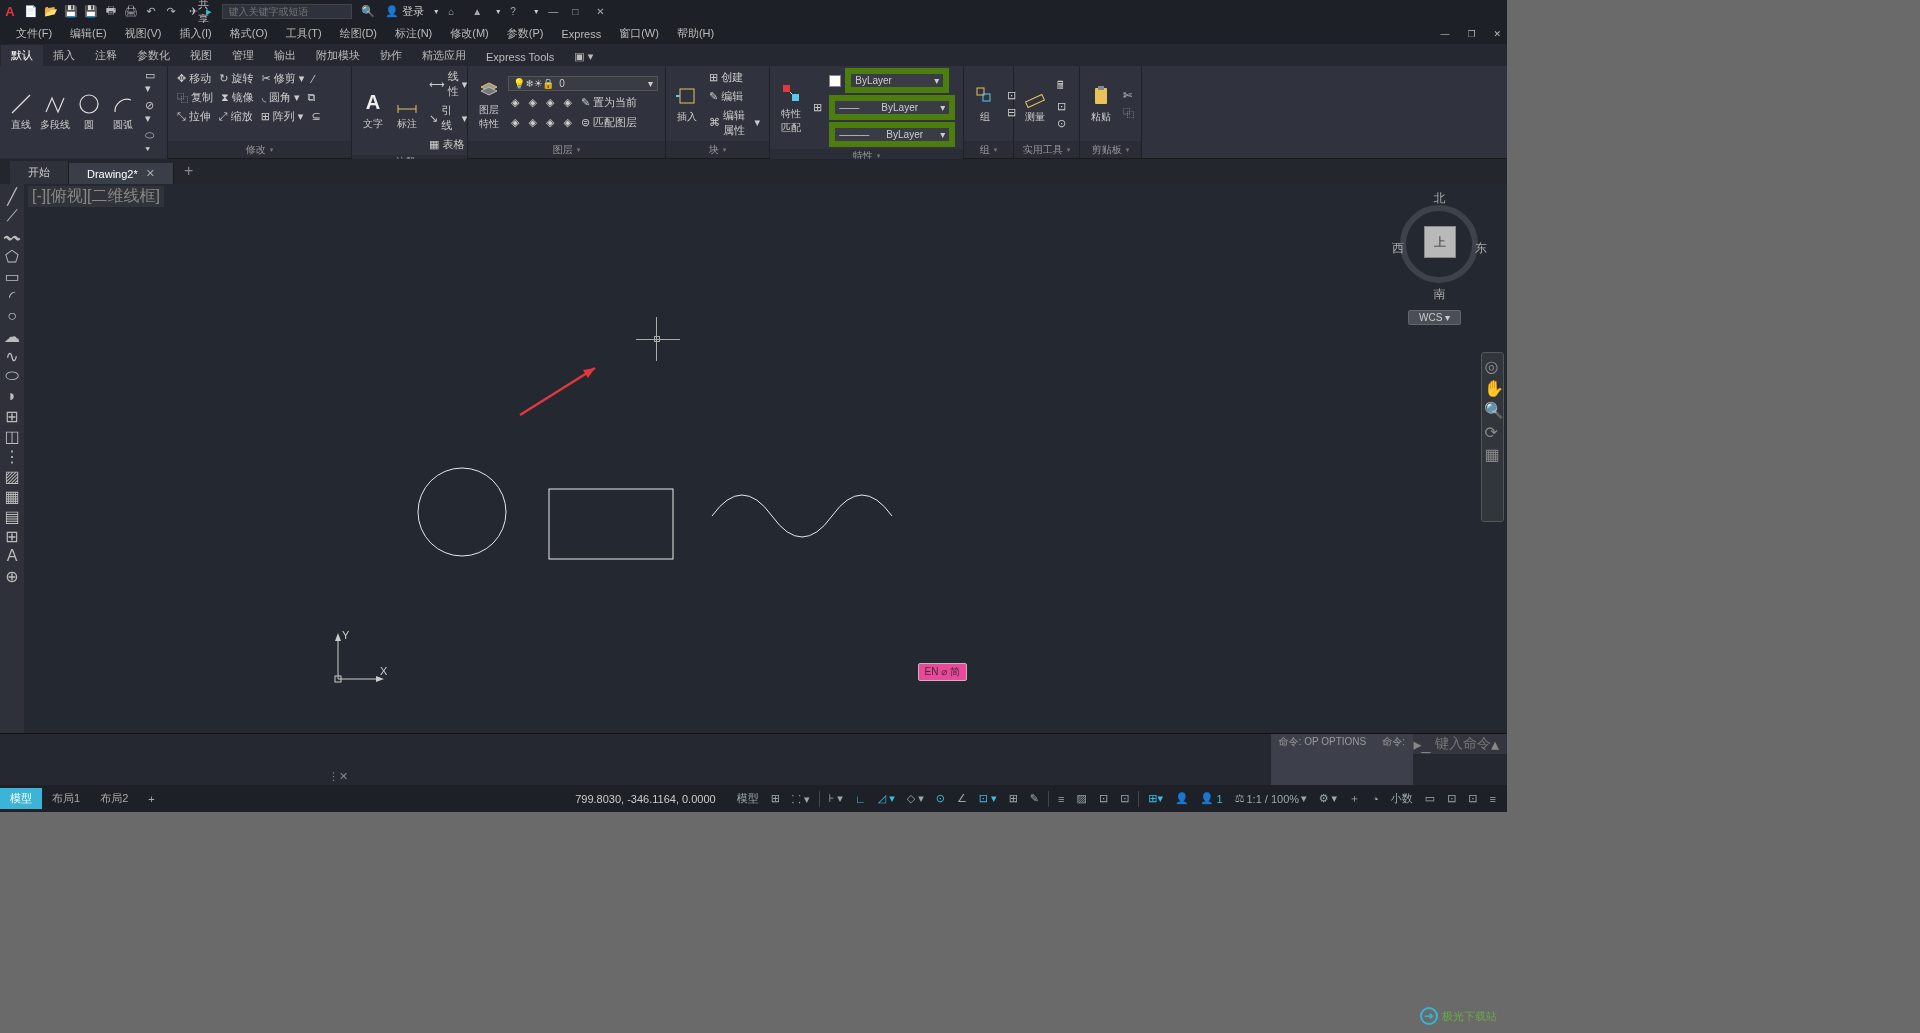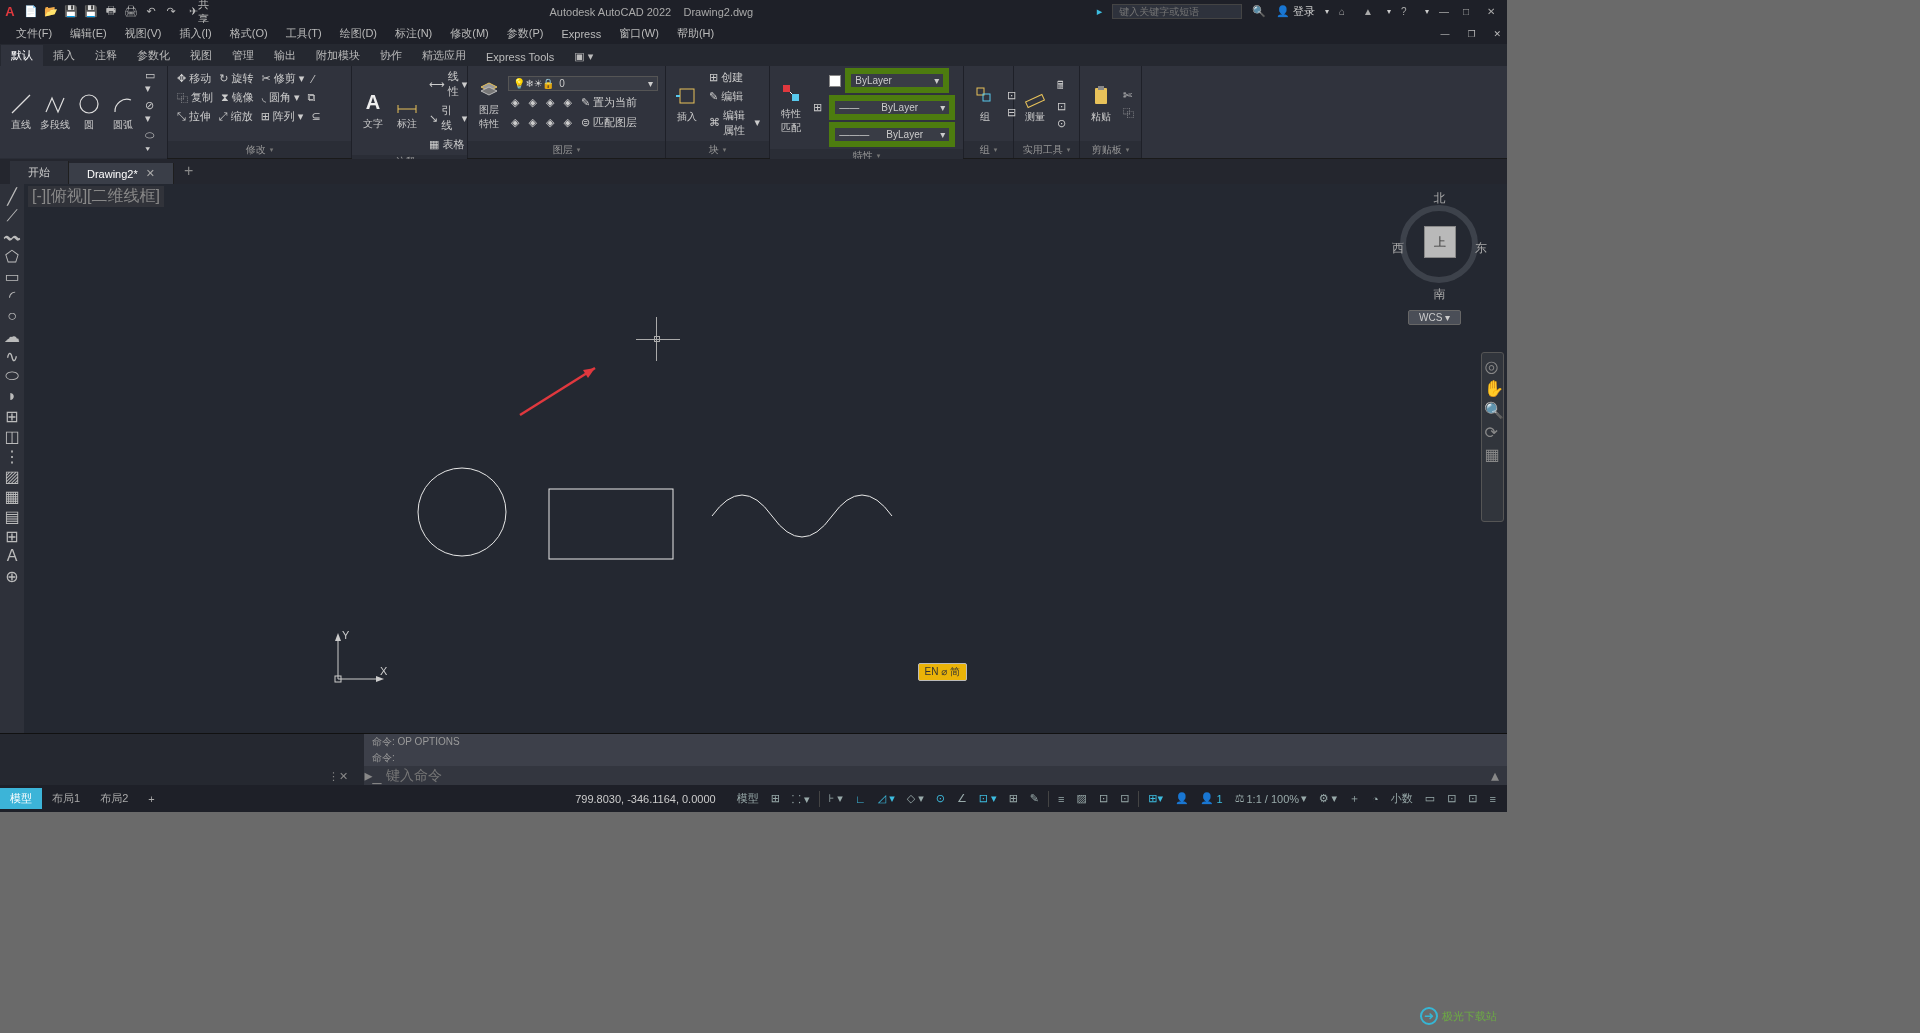--- a/index.html
+++ b/index.html
@@ -71,26 +71,26 @@
 .crosshair-v { position:absolute; width:1px; height:44px; background:#aaa; left:656px; top:133px;}
 .crosshair-h { position:absolute; height:1px; width:44px; background:#aaa; left:636px; top:155px;}
 .crosshair-box { position:absolute; width:6px; height:6px; border:1px solid #aaa; left:654px; top:152px;}
 .red-arrow { position:absolute; left:515px; top:176px; }
 
 .ucs-icon { position:absolute; left:330px; top:447px; }
 
 
 .cmd-area { height:52px; background:#252830; display:flex; border-top:1px solid #111;}
 .cmd-left { width:364px; background:#252830;}
-.cmd-right { flex:1; display:flex; flex-direction:column; justify-content:flex-end;}
+.cmd-right { flex:1; display:flex; flex-direction:row; justify-content:flex-end;}
 .cmd-history { color:#9a9a9a; font-size:10px; padding:1px 8px; background:#3d404a;}
 .cmd-input-row { display:flex; align-items:center; background:#33363f; height:20px;}
 .cmd-input-row .cmd-icon { width:18px; text-align:center; color:#888;}
 .cmd-input-row .cmd-text { color:#777; font-size:14px; padding-left:4px;}
-.ime-badge { position:absolute; right:540px; bottom:52px; background:#eab308; border:1px solid #bbb; color:#333; font-size:10px; padding:1px 6px; border-radius:2px; display:flex; align-items:center; gap:4px;}
+.ime-badge { position:absolute; right:540px; bottom:52px; background:#ec4899; border:1px solid #bbb; color:#333; font-size:10px; padding:1px 6px; border-radius:2px; display:flex; align-items:center; gap:4px;}
 
 
 .status-bar { height:27px; background:#1e2028; display:flex; align-items:center; color:#aaa; font-size:11px;}
 .status-left { display:flex; align-items:center;}
 .layout-tab { padding:3px 10px; }
 .layout-tab.active { background:#3cb4d8; color:#fff;}
 .status-right { margin-left:auto; display:flex; align-items:center; gap:6px; padding-right:8px;}
 .status-right .sb { padding:2px 3px; color:#9aa; display:flex; align-items:center; gap:2px;}
 .status-right .sb.active { color:#3dbde0;}
 .status-right .sep { width:1px; height:16px; background:#444;}
@@ -112,23 +112,20 @@
     <div class="qat">
       <span>📄</span>
       <span>📂</span>
       <span>💾</span>
       <span>💾</span>
       <span>🖶</span>
       <span>🖨</span>
       <span>↶</span>
       <span>↷</span>
       <span class="share">✈ <span>共享</span></span>
-    </div>
-    <div class="center">
-      <span>Autodesk AutoCAD 2022</span> &nbsp;&nbsp; <span>Drawing2.dwg</span>
     </div>
     <div class="right">
       <span style="color:#3dbde0">▸</span>
       <input class="search-box" placeholder="键入关键字或短语" style="">
       <span class="search-icon-btn">🔍</span>
       <span class="login">👤 <span>登录</span></span>
       <span style="font-size:8px">▾</span>
       <span class="win-btn">⌂</span>
       <span class="win-btn">▲</span>
       <span style="font-size:8px">▾</span>

